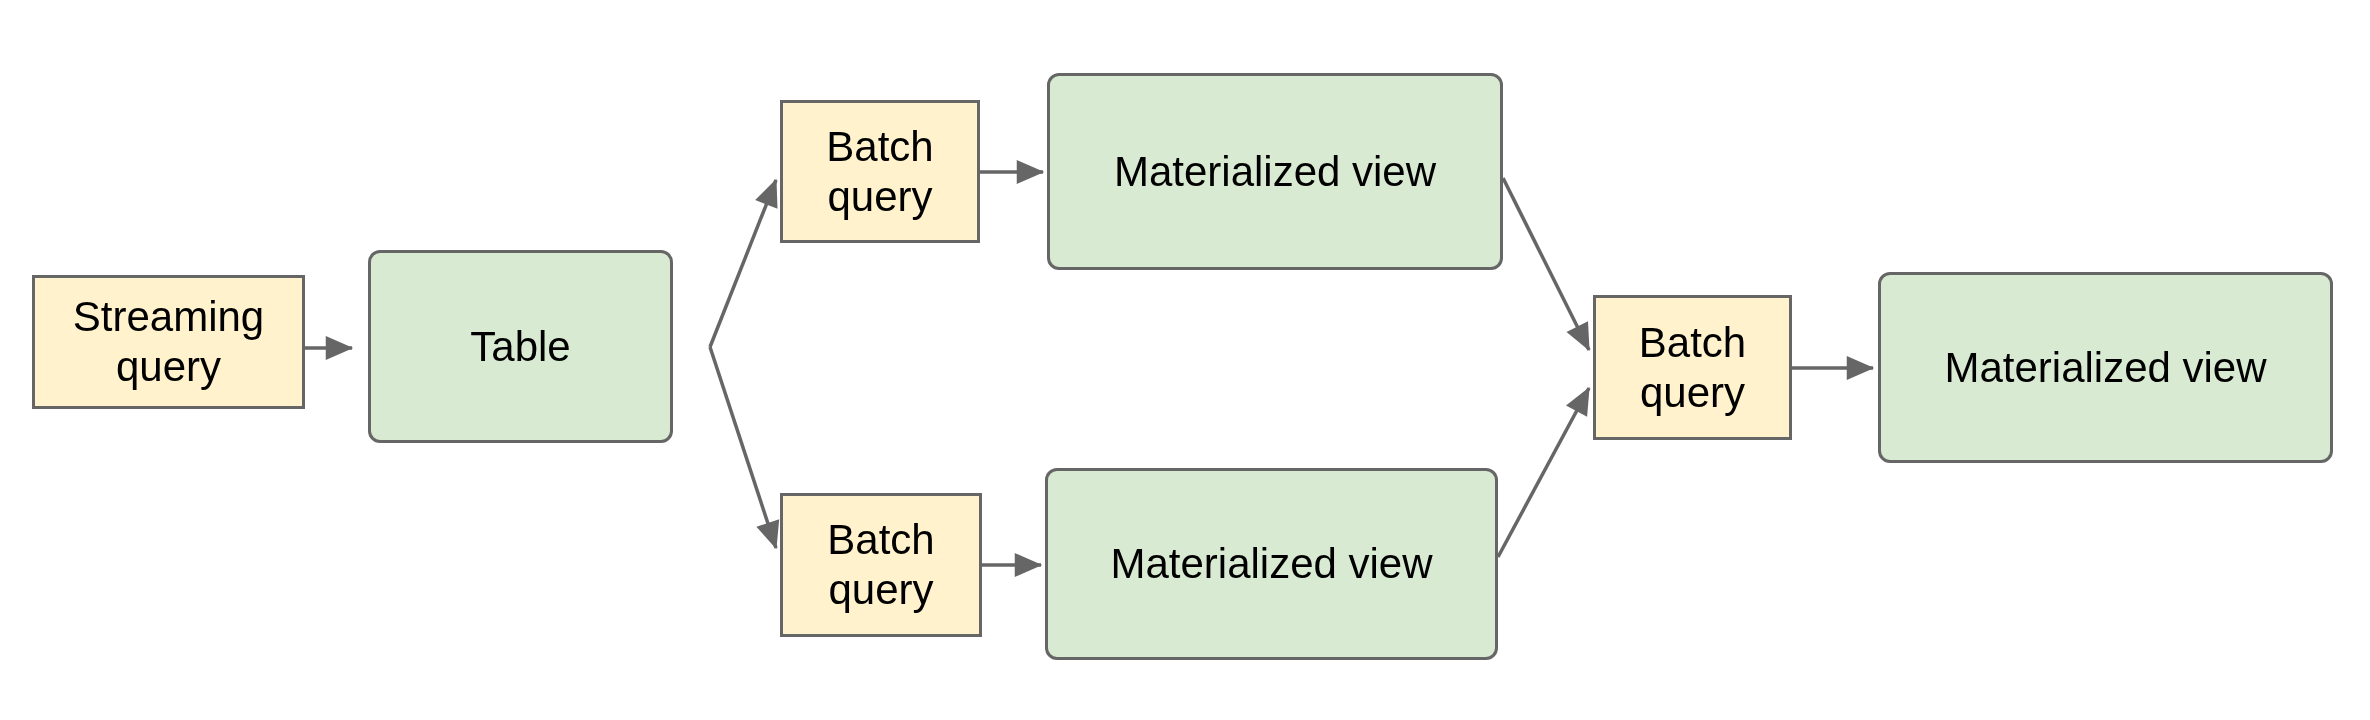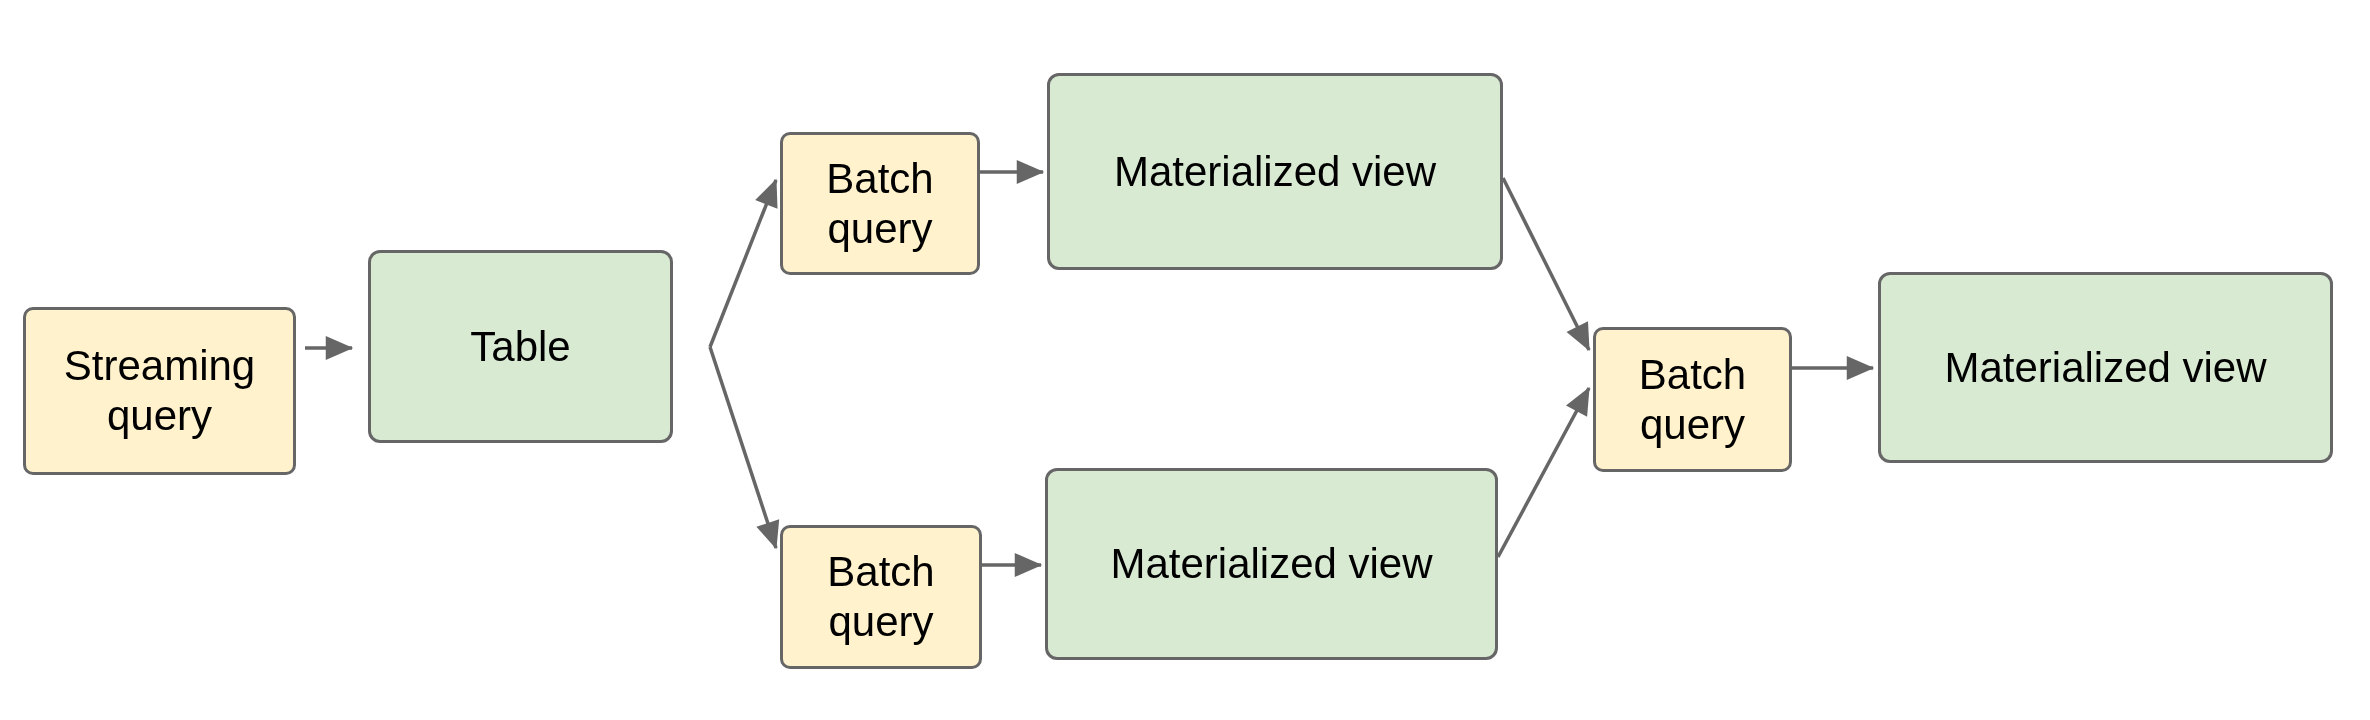--- a/index.html
+++ b/index.html
@@ -30,22 +30,21 @@
     align-items: center;
     justify-content: center;
     text-align: center;
     color: #000000;
     font-size: 42px;
     line-height: 1.18;
     padding: 0 8px;
   }
   .node.query {
     background: #fff2cc;
-    border-radius: 10px;
-    margin-top: 32px;
+    border-radius: 0;
   }
   .node.view {
     background: #d9ead3;
     border-radius: 12px;
   }
   .label {
     display: inline-block;
   }
 </style>
 </head>
@@ -64,21 +63,21 @@
       <line x1="710" y1="347" x2="776" y2="180" marker-end="url(#ah)"></line>
       <line x1="710" y1="347" x2="776" y2="548" marker-end="url(#ah)"></line>
       <line x1="980" y1="172" x2="1043" y2="172" marker-end="url(#ah)"></line>
       <line x1="982" y1="565" x2="1041" y2="565" marker-end="url(#ah)"></line>
       <line x1="1503" y1="178" x2="1589" y2="350" marker-end="url(#ah)"></line>
       <line x1="1498" y1="557" x2="1589" y2="388" marker-end="url(#ah)"></line>
       <line x1="1792" y1="368" x2="1873" y2="368" marker-end="url(#ah)"></line>
     </g>
   </svg>
 
-  <div class="node query" style="left:23px; top:275px; width:273px; height:168px;">
+  <div class="node query" style="left:32px; top:275px; width:273px; height:134px;">
     <span class="label">Streaming query</span>
   </div>
 
   <div class="node view" style="left:368px; top:250px; width:305px; height:193px;">
     <span class="label">Table</span>
   </div>
 
   <div class="node query" style="left:780px; top:100px; width:200px; height:143px;">
     <span class="label">Batch query</span>
   </div>

